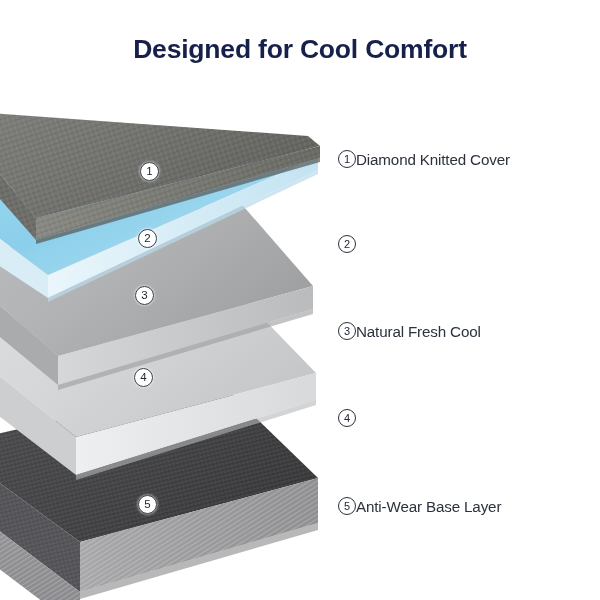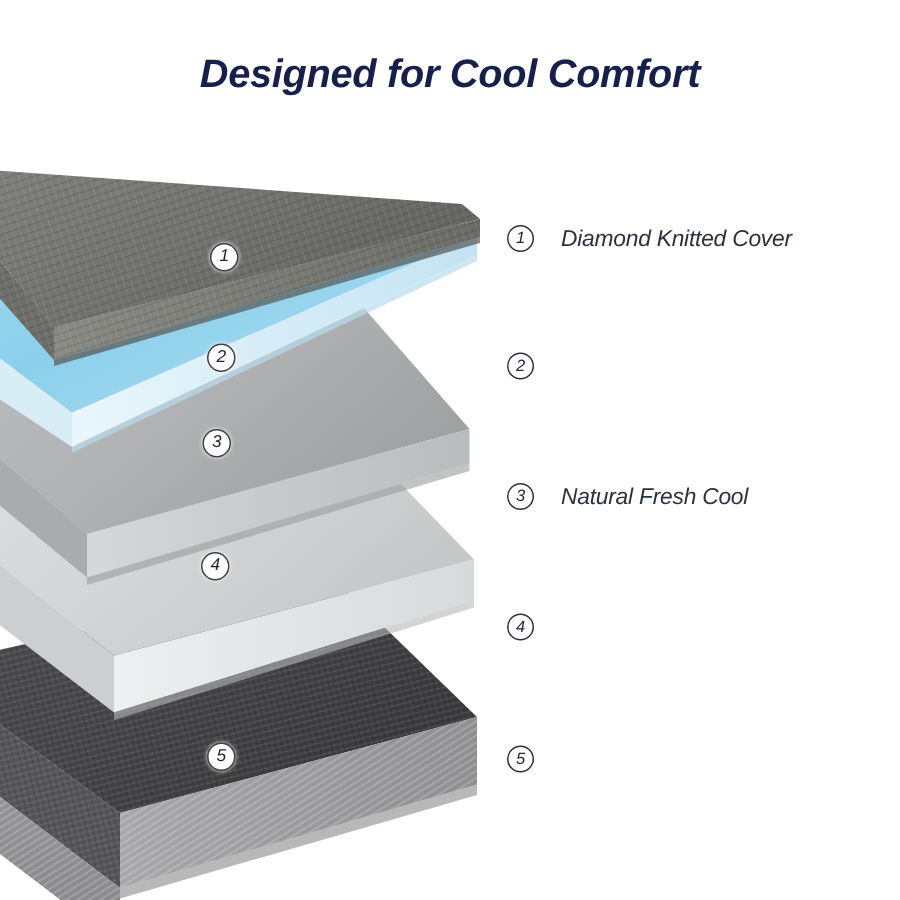--- a/index.html
+++ b/index.html
@@ -11,21 +11,20 @@
     width: 600px;
     height: 600px;
     font-family: "Liberation Sans", sans-serif;
     overflow: hidden;
   }
   #page {
     position: relative;
     width: 600px;
     height: 600px;
     background: #ffffff;
-    font-style: italic;
   }
 
   
   #title {
     position: absolute;
     top: 34px;
     left: 0;
     width: 600px;
     text-align: center;
     font-size: 26.5px;
@@ -87,21 +86,21 @@
     box-sizing: border-box;
     display: flex;
     align-items: center;
     justify-content: center;
     font-size: 11px;
     color: #23283a;
     line-height: 1;
     background: #ffffff;
   }
   .legend-label {
-    margin-left: 18px;
+    margin-left: 0;
     font-size: 15.2px;
     color: #2b313d;
     letter-spacing: -0.15px;
   }
 </style>
 </head>
 <body>
 
 <div id="page">
 
@@ -276,17 +275,18 @@
     <div class="legend-item" style="top:281px;">
       <span class="legend-badge">
         <span>4</span>
       </span>
     </div>
 
     <div class="legend-item" style="top:369px;">
       <span class="legend-badge">
         <span>5</span>
       </span>
+      <span class="legend-label">Anti-Wear Base Layer</span>
     </div>
 
   </div>
 
 </div>
 
 </body></html>

